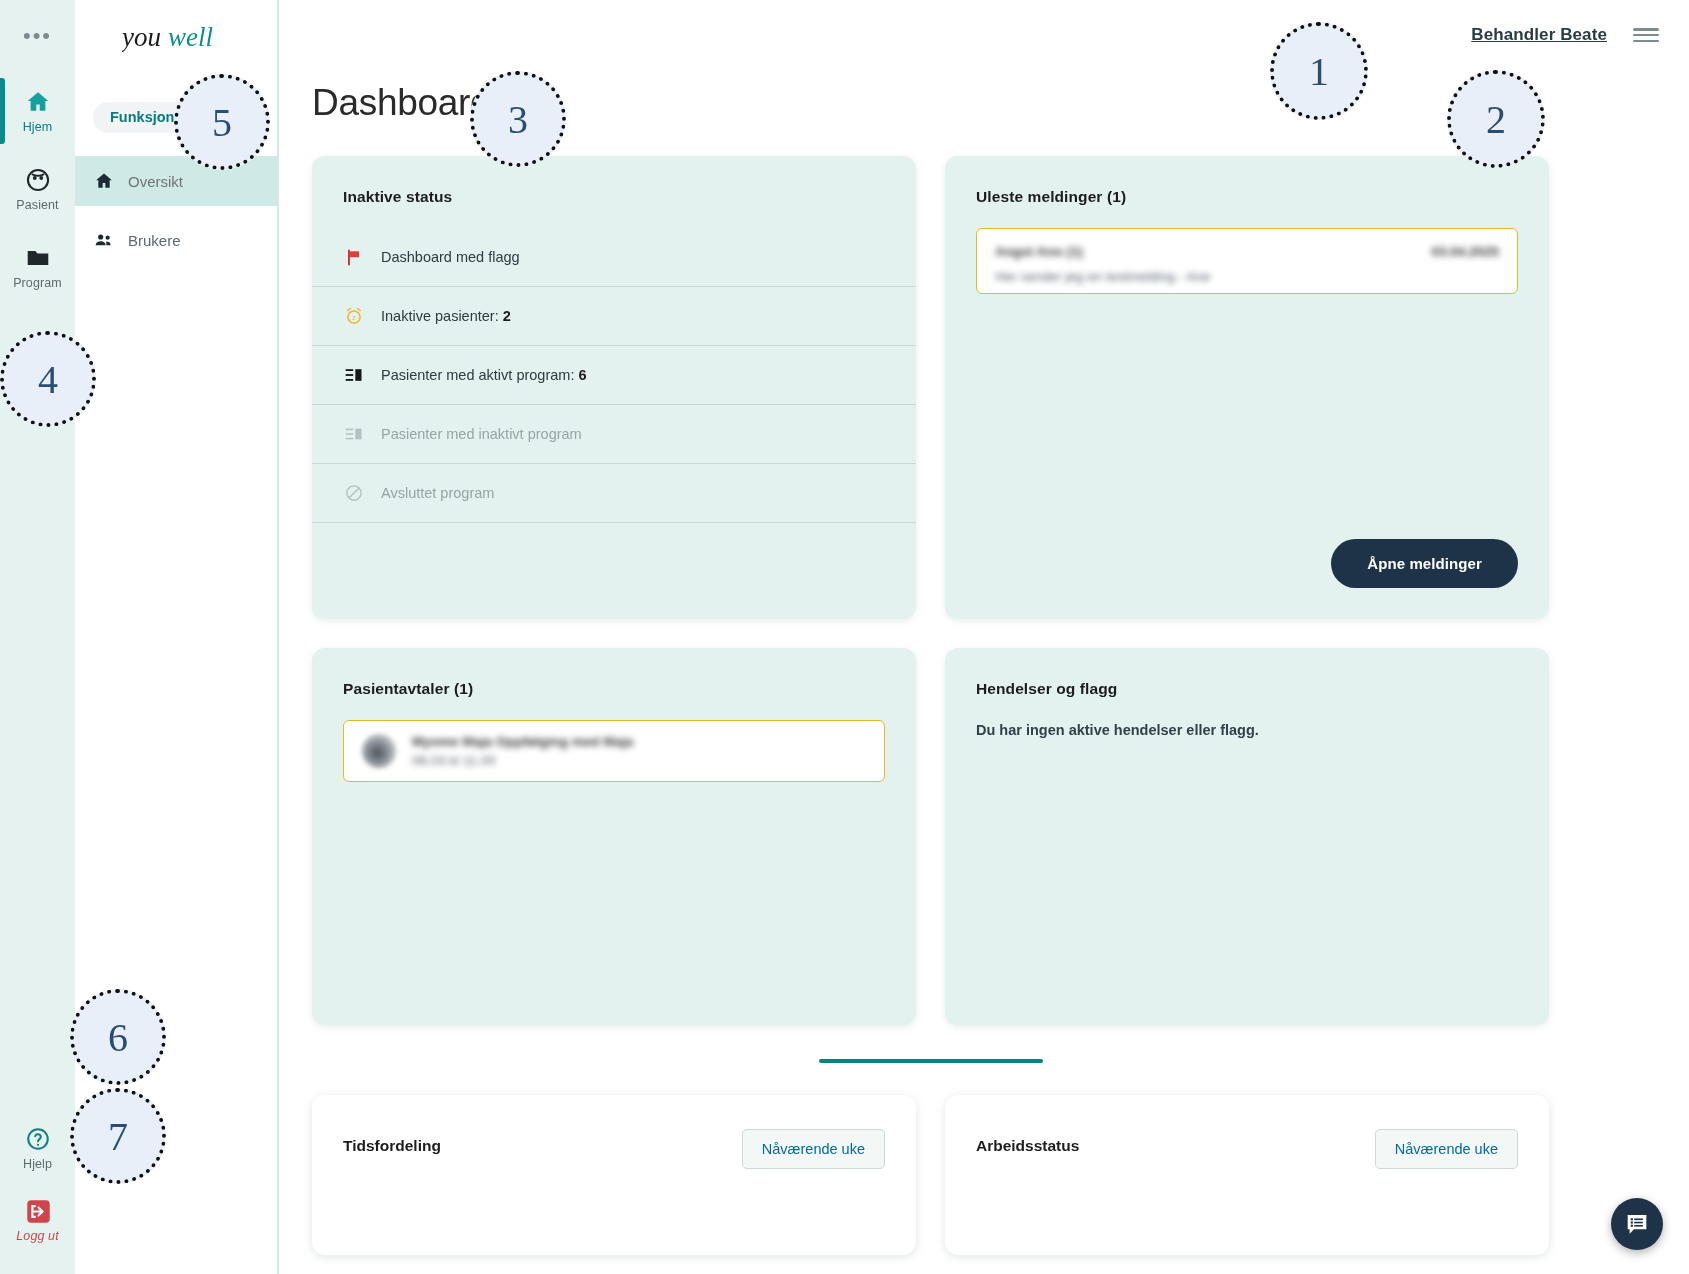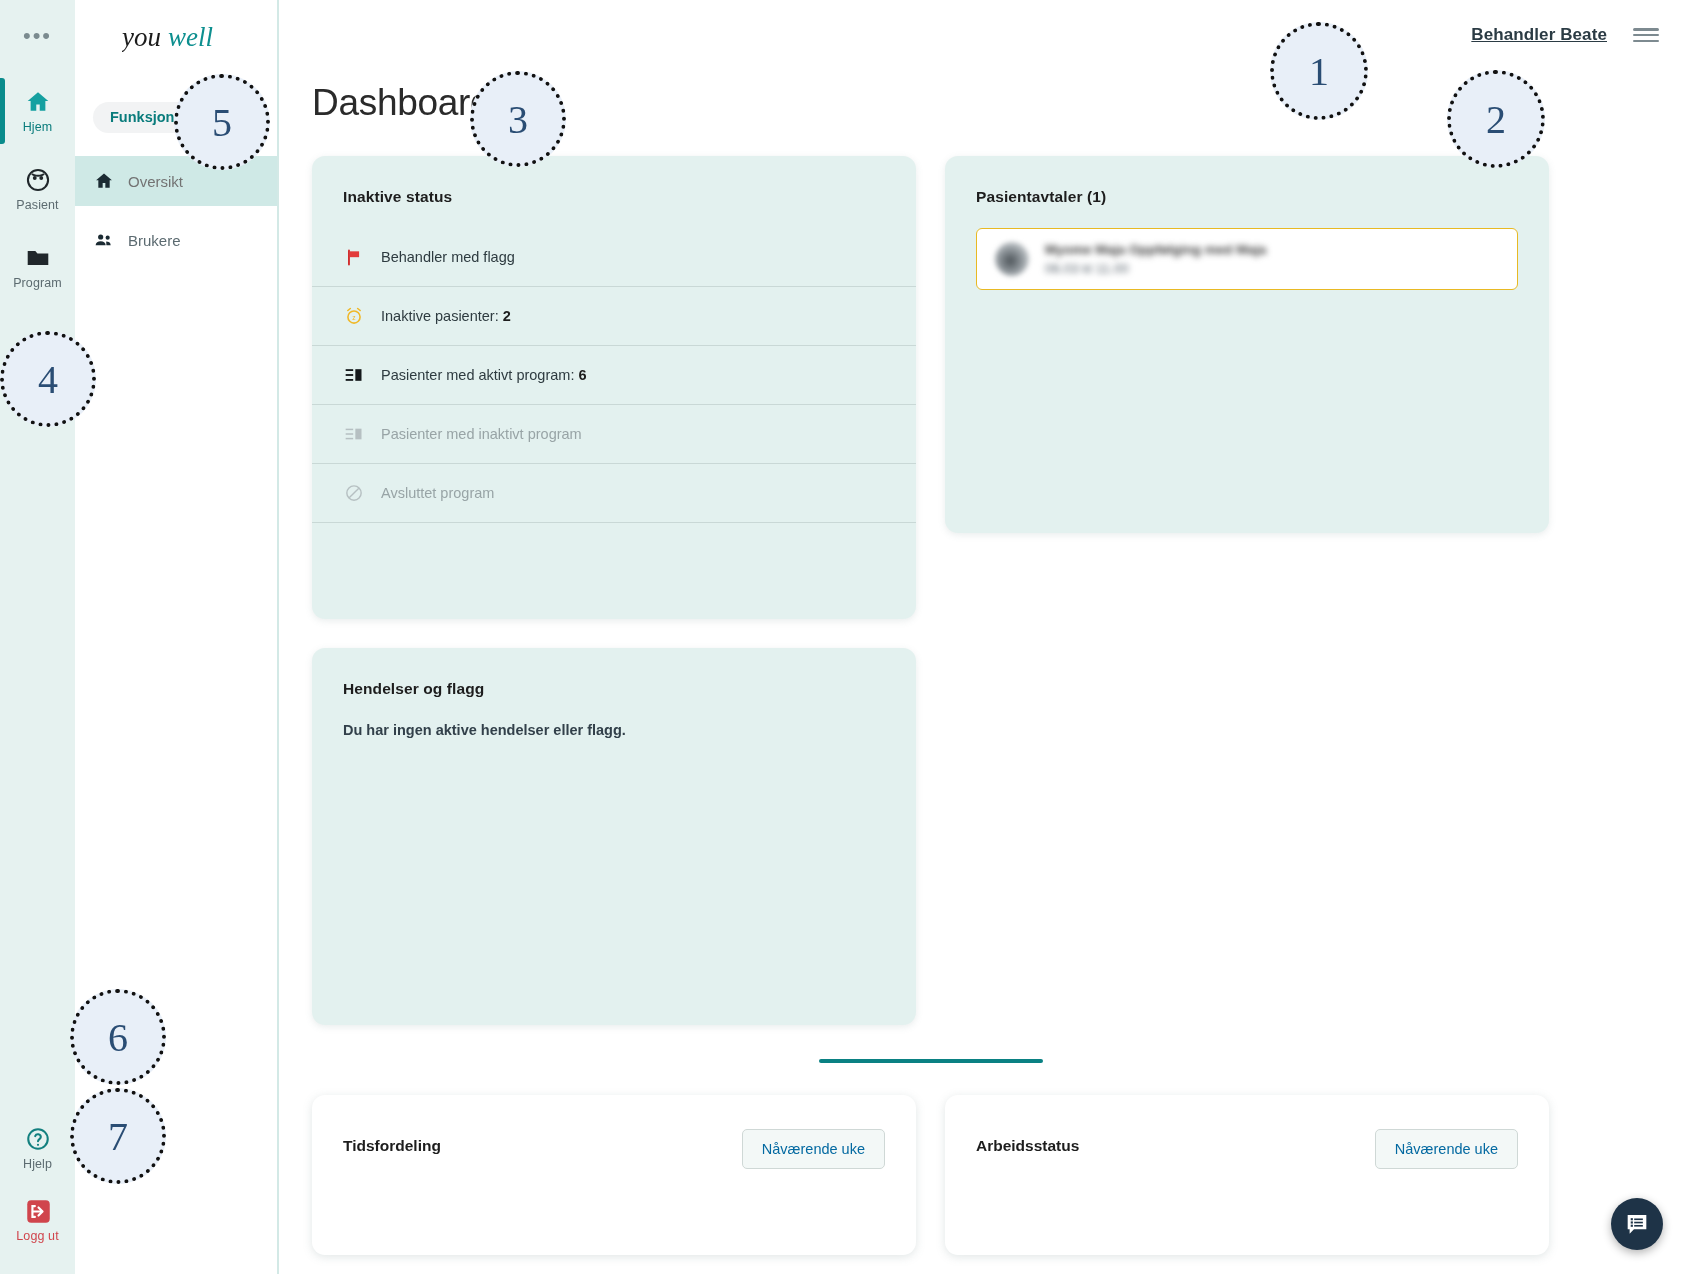--- a/index.html
+++ b/index.html
@@ -30,21 +30,21 @@
   }
   .rail-item .r-ico { width: 26px; height: 26px; display:block; }
   .rail-item .r-lbl { font-size: 12.5px; color: #5c6b70; letter-spacing:.1px; }
   .rail-item.active .r-lbl { color: #0a7c7c; }
   .rail-item.active::before {
     content:""; position: absolute; left: 0; top: 6px; bottom: 6px;
     width: 5px; background: #0a8c8c; border-radius: 0 3px 3px 0;
   }
   .rail-bottom { position: absolute; bottom: 18px; width: 100%; }
   .rail-bottom .rail-item { height: 72px; }
-  .rail-bottom .logout .r-lbl { color: #d0454c; }
+  .rail-bottom .logout .r-lbl { color: #d0454c; font-style: italic; }
 
   
   .subnav {
     width: 204px; height: 1274px; background: #ffffff;
     border-right: 2px solid #d3e9e6; flex-shrink: 0; position: relative;
   }
   .subnav-head { height: 78px; display:flex; align-items:center; padding: 0 0 0 18px; }
   .funksjoner-pill {
     background: #f2f3f4; color: #0a7c7c; font-weight: bold; font-size: 14.5px;
     border-radius: 18px; padding: 7px 17px 8px 17px; display:inline-block;
@@ -282,21 +282,21 @@
         <div class="card-title">Inaktive status</div>
         <div class="status-list">
 
           <div class="status-row">
             <span class="s-icon">
               <svg viewBox="0 0 24 24" width="19" height="19">
                   <path d="M5 3.2v17.6" stroke="#d22d2d" stroke-width="2.4" stroke-linecap="round"></path>
                   <path d="M6.2 4.2h11.6v7.4H6.2z" fill="#e23b3b"></path>
                 </svg>
             </span>
-            <span>Behandler med flagg</span>
+            <span>Dashboard med flagg</span>
           </div>
 
           <div class="status-row">
             <span class="s-icon">
               <svg viewBox="0 0 24 24" width="20" height="20" fill="none" stroke="#f0b828" stroke-width="1.9">
                 <circle cx="12" cy="13.2" r="7.3"></circle>
                   <path d="M4.6 5.4 7.6 3M19.4 5.4 16.4 3" stroke-linecap="round"></path>
                 <text x="12" y="16.4" font-size="8" fill="#f0b828" stroke="none" text-anchor="middle" font-family="Liberation Sans, sans-serif">z</text>
               </svg>
             </span>
@@ -332,20 +332,31 @@
               <svg viewBox="0 0 24 24" width="20" height="20" fill="none" stroke="#b6c0c2" stroke-width="1.7">
                   <circle cx="12" cy="12" r="8.6"></circle>
                   <path d="M6.2 17.8 17.8 6.2"></path>
                 </svg>
             </span>
             <span>Avsluttet program</span>
           </div>
         </div>
       </div>
 
+      <div class="card tall">
+        <div class="card-title">Uleste meldinger (1)</div>
+        <div class="msg-box">
+          <div class="msg-top">
+            <span class="blur-strong">Angst Ano (1)</span>
+            <span class="blur-strong">03.04.2025</span>
+          </div>
+          <div class="blur-soft">Her sender jeg en testmelding - Ane</div>
+        </div>
+        <button class="pill-btn btn-abs">Åpne meldinger</button>
+      </div>
 
       <div class="card tall2">
         <div class="card-title">Pasientavtaler (1)</div>
         <div class="appt-box">
           <span class="avatar-blur"></span>
           <span>
             <span class="blur-strong" style="display:block">Myome Maja Oppfølging med Maja</span>
             <span class="blur-soft" style="display:block;margin-top:4px">06.03 kl 11.00</span>
           </span>
         </div>

